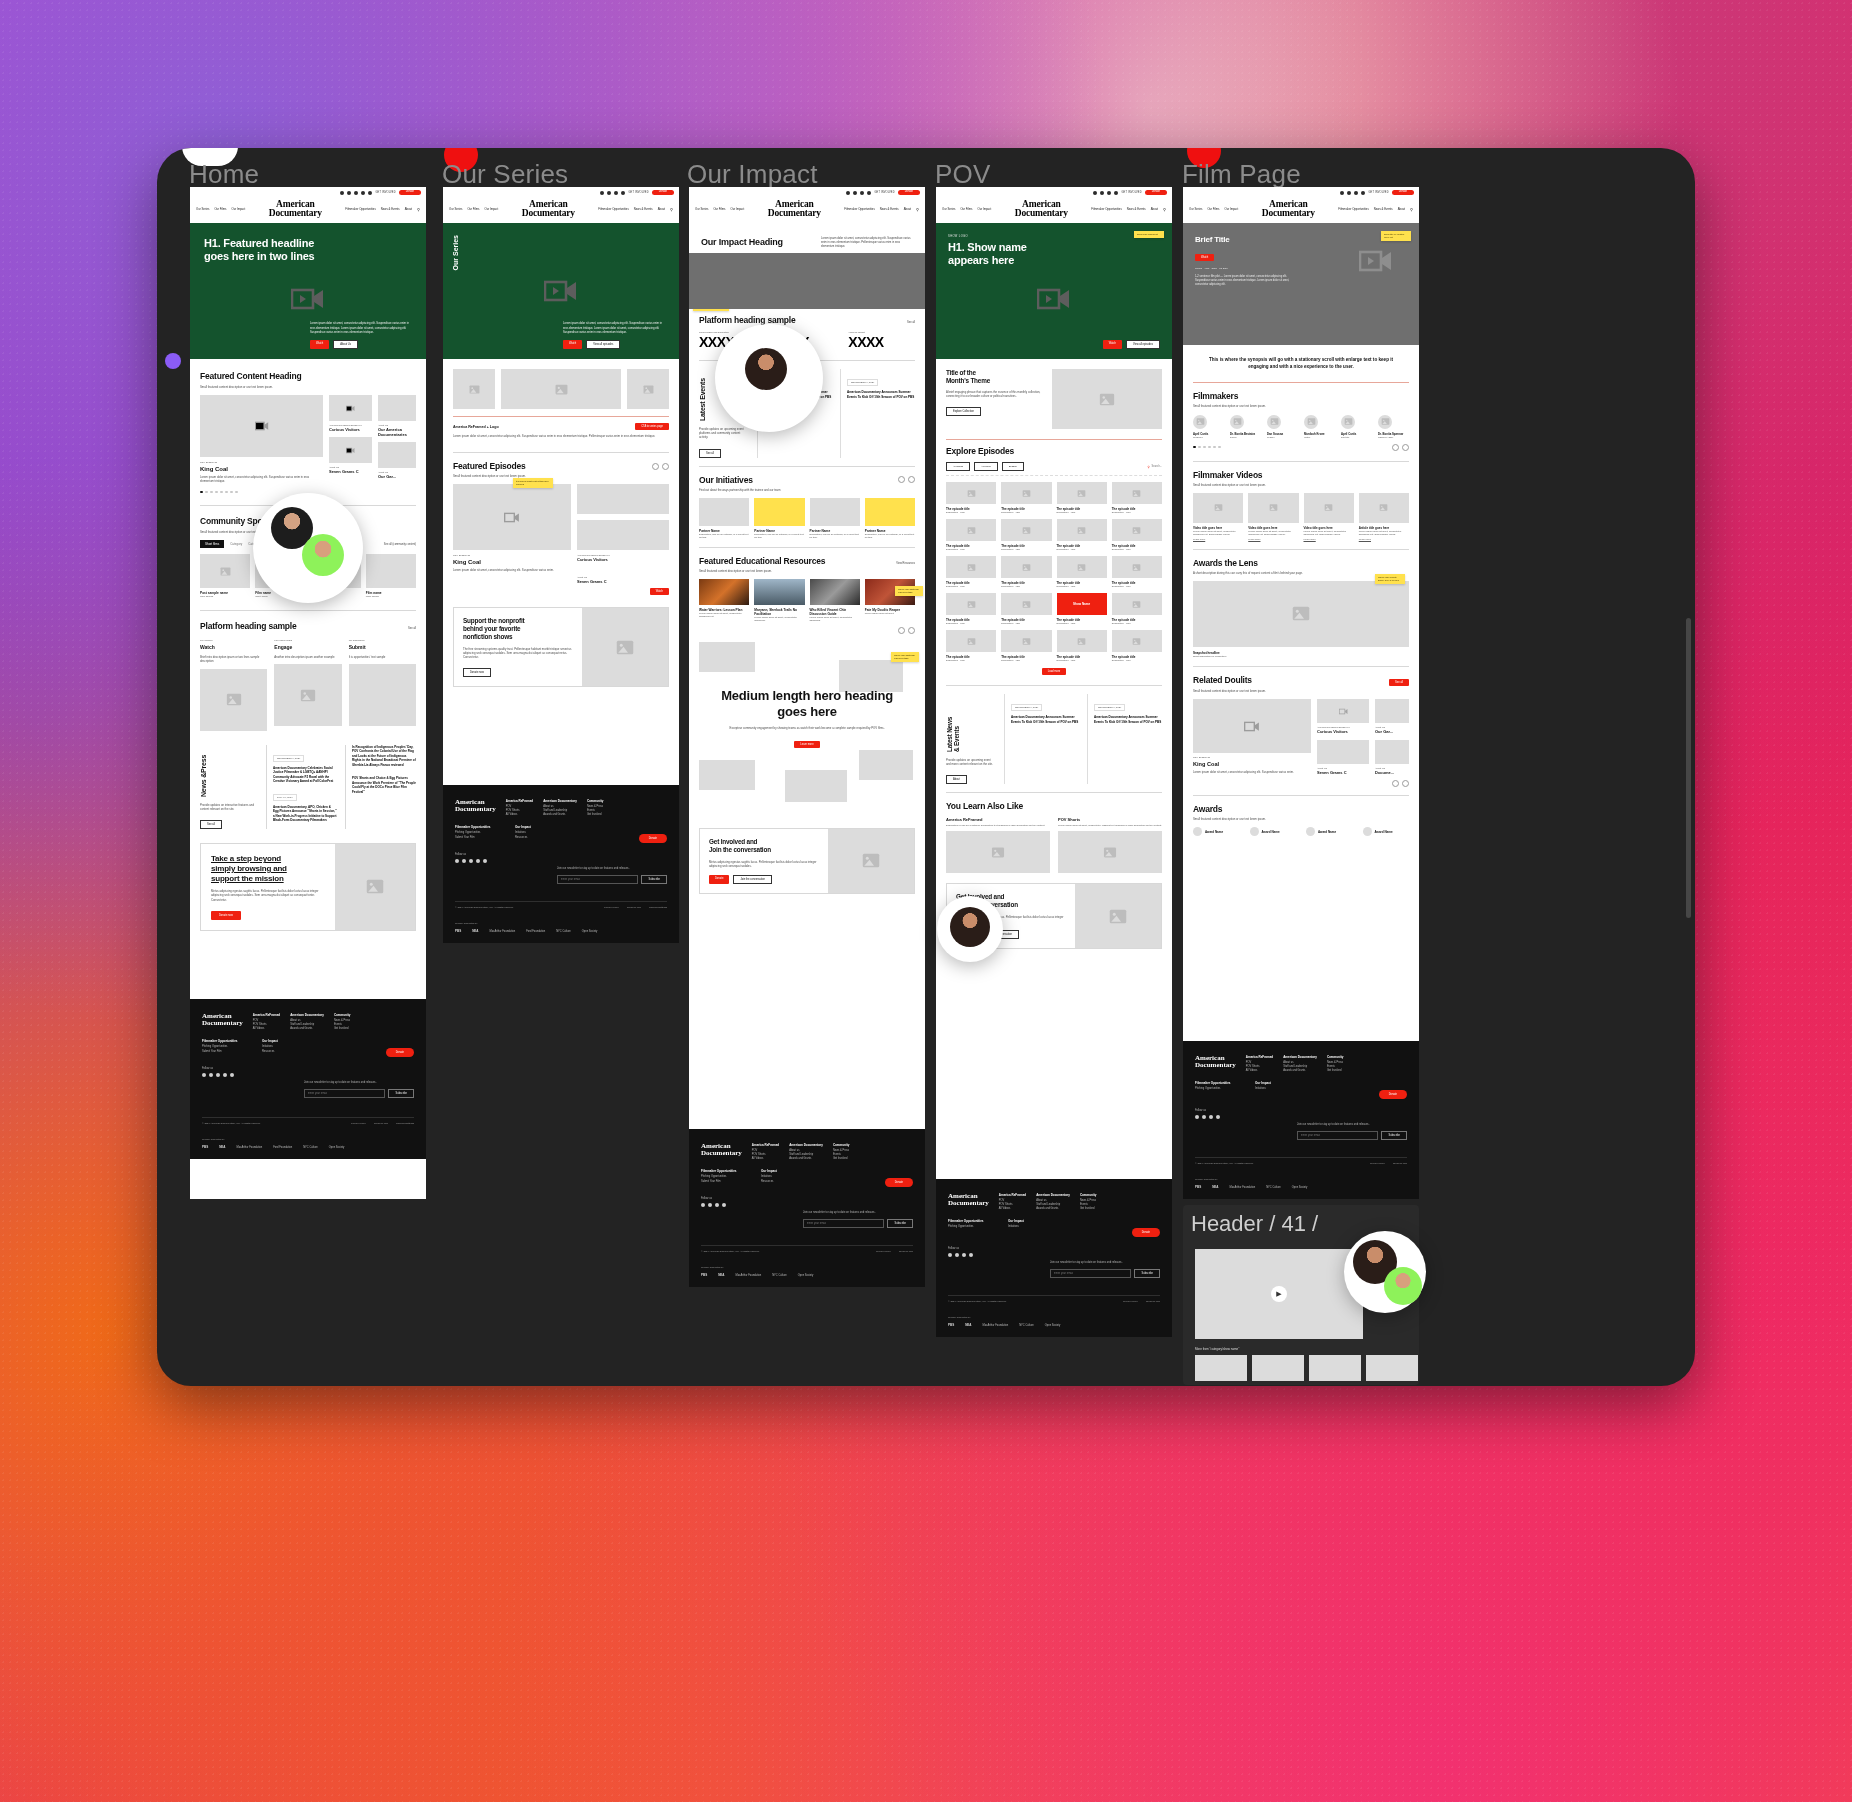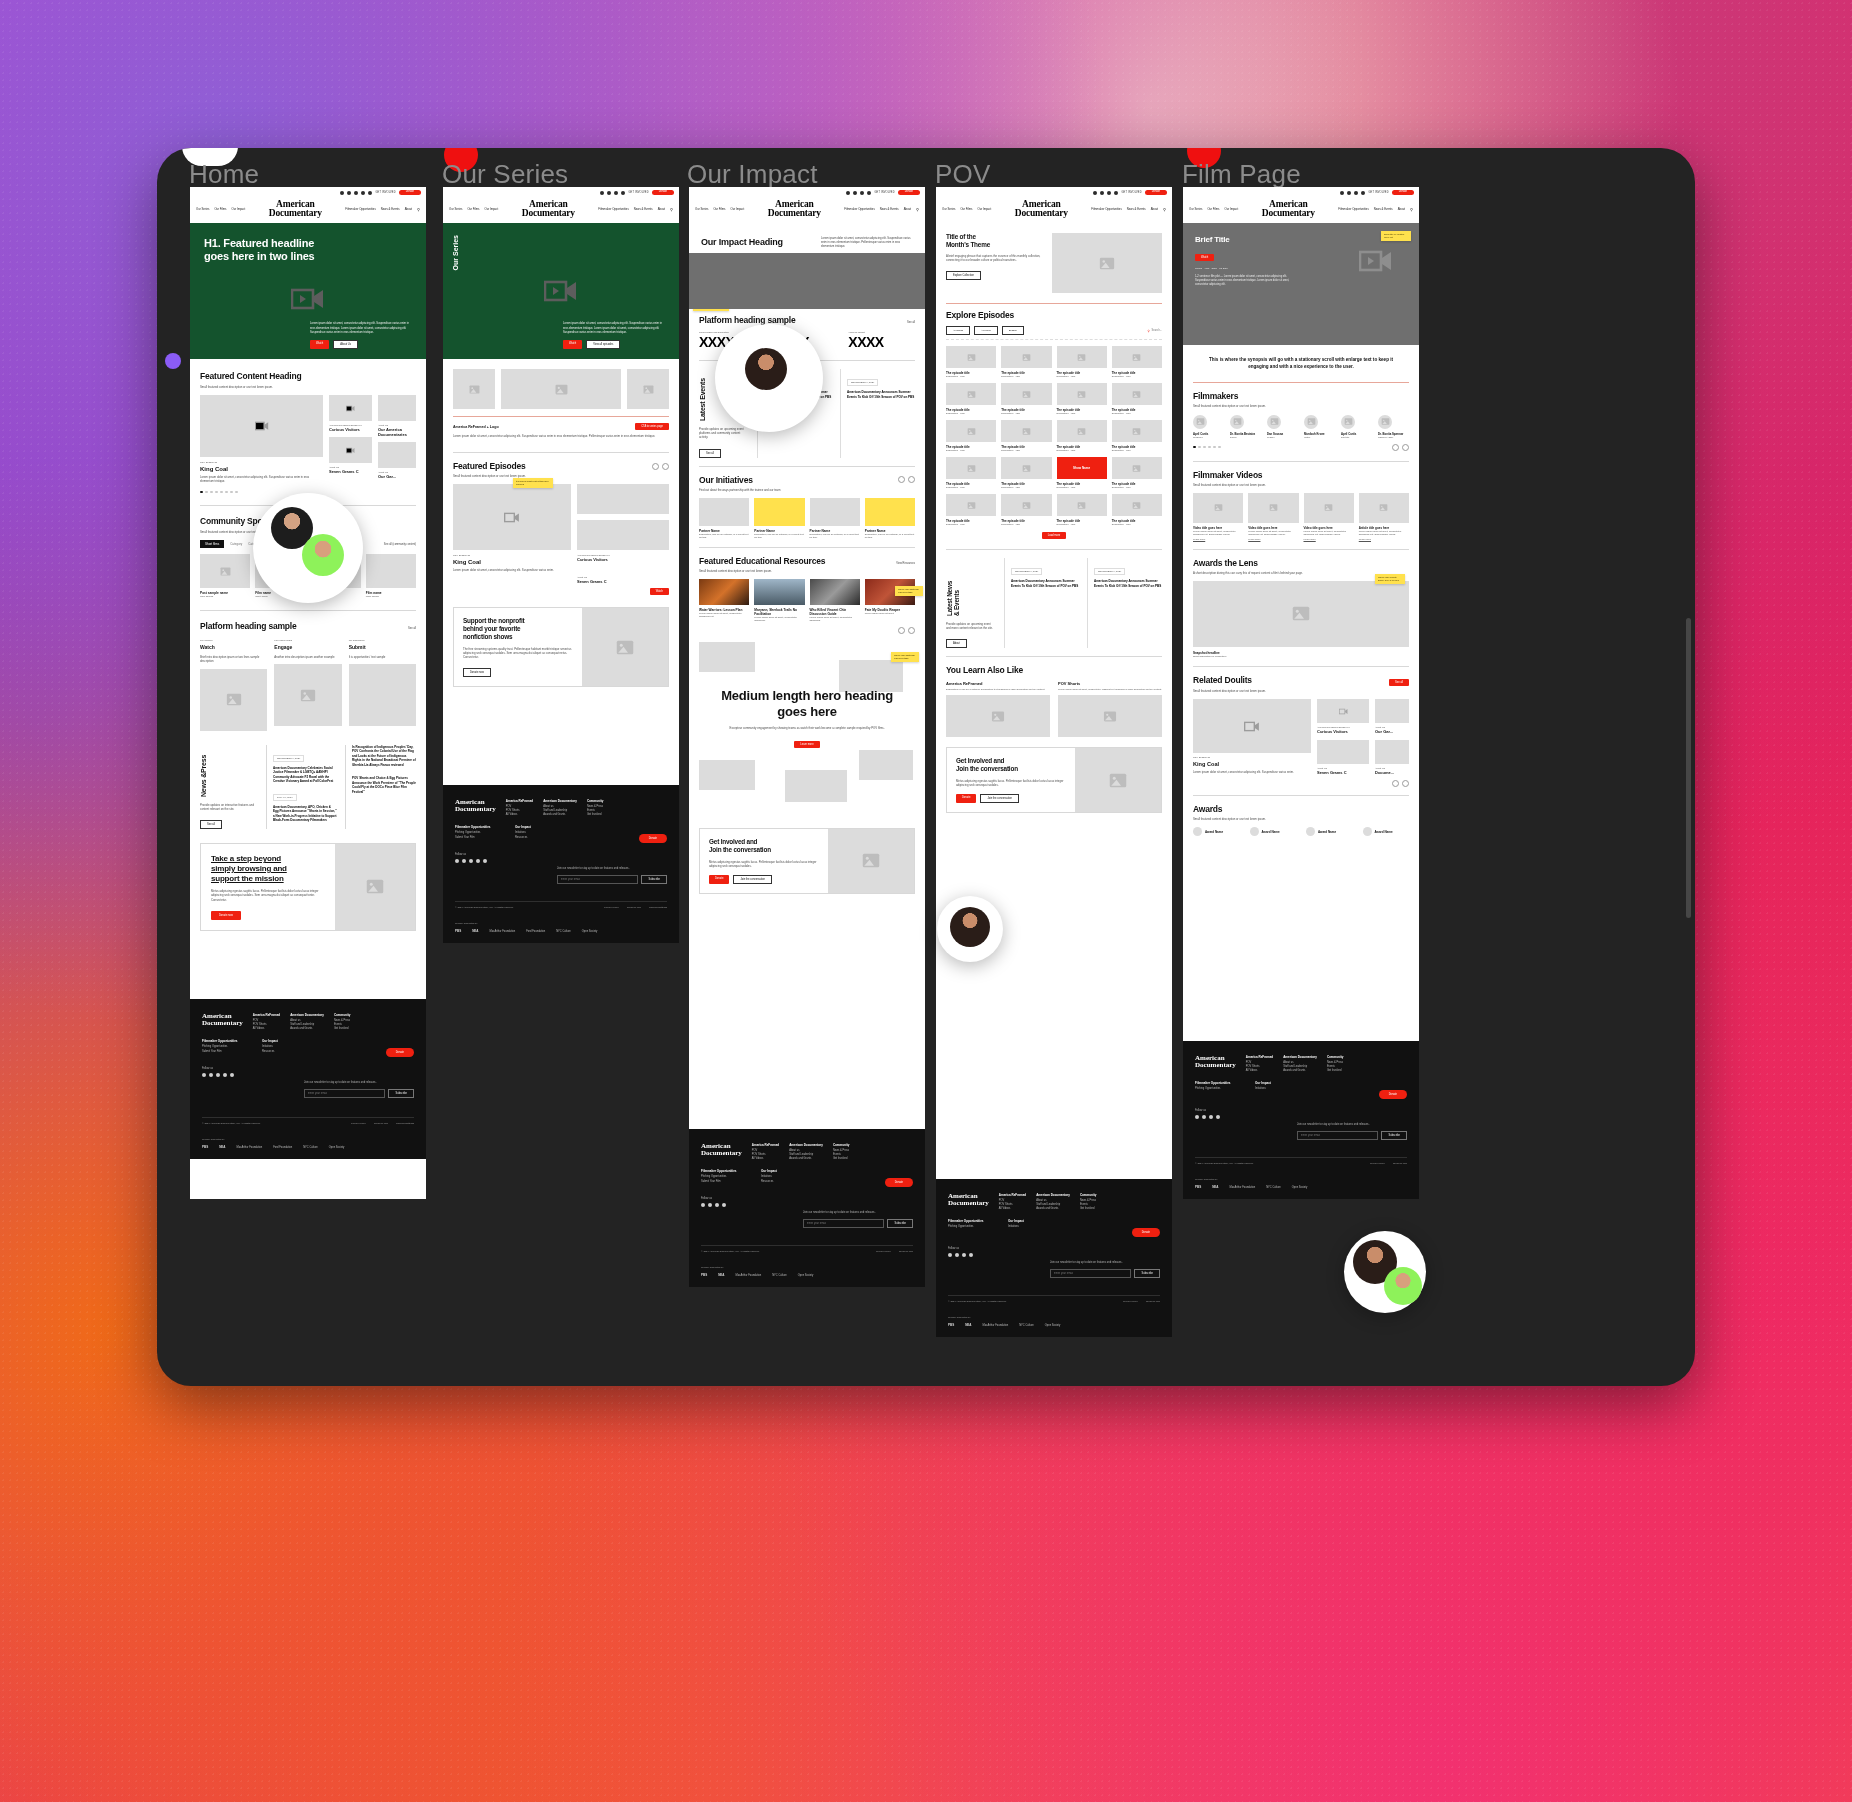--- a/index.html
+++ b/index.html
@@ -974,20 +974,35 @@
           <small>Documentary</small>
         </div>
         <div class="nav-right">
           <span>Filmmaker Opportunities</span>
           <span>News &amp; Events</span>
           <span>About</span>
           <span style="font-size:4px;">⚲</span>
         </div>
       </div>
 
+      <div class="hero" style="height:136px;padding:12px;">
+        <div style="font-size:2.6px;color:#e7e7e7;letter-spacing:.4px;">SHOW LOGO</div>
+        <h1 style="margin-top:3px;white-space:pre-line;">H1. Show name
+appears here</h1>
+        <div class="sticky" style="position:absolute;right:8px;top:8px;width:30px;">Show logo placement</div>
+        <svg style="position:absolute;left:50%;top:56%;transform:translate(-50%,-50%);" width="34" height="24" viewBox="0 0 34 24">
+            <rect x="1" y="3" width="21" height="18" stroke="#5d5d5d" stroke-width="2.6" fill="none"></rect>
+            <path d="M23 9 L32 3 V21 L23 15 Z" fill="#5d5d5d"></path>
+            <path d="M9 8 L15 12 L9 16 Z" fill="#5d5d5d"></path>
+          </svg>
+        <div style="position:absolute;right:12px;bottom:10px;display:flex;gap:4px;">
+          <span class="btn-red">Watch</span>
+          <span class="btn-out">View all episodes</span>
+        </div>
+      </div>
 
       <div style="padding:10px;display:flex;gap:8px;">
         <div style="flex:1;">
           <div class="sec-h" style="font-size:6.4px;line-height:1.22;white-space:pre-line;">Title of the
 Month's Theme</div>
           <div class="sub" style="margin-top:5px;">A brief engaging phrase that captures the essence of this monthly collection, connecting it to our broader culture or political narratives.</div>
           <span class="btn-out" style="margin-top:6px;">Explore Collection</span>
         </div>
         <div class="ph" style="flex:0 0 110px;height:60px;display:flex;align-items:center;justify-content:center;">
           <svg width="16" height="13" viewBox="0 0 24 20">
@@ -1719,20 +1734,36 @@
             <span style="font-size:3px;color:#d8d8d8;font-weight:700;">PBS</span>
             <span style="font-size:3px;color:#d8d8d8;font-weight:700;">NEA</span>
             <span style="font-size:2.6px;color:#bbb;">MacArthur Foundation</span>
             <span style="font-size:2.6px;color:#bbb;">NYC Culture</span>
             <span style="font-size:2.6px;color:#bbb;">Open Society</span>
           </div>
         </div>
       </div>
     </div>
 
+    <div id="bottom-panel" style="left:1026px; top:1057px; width:236px; height:180px;">
+      <div class="bp-title" style="position:absolute;left:8px;top:6px;">Header / 41 /</div>
+      <div style="position:absolute;right:10px;top:34px;color:#bbb;font-size:9px;line-height:1;">✕</div>
+      <div class="ph" style="position:absolute;left:12px;top:44px;width:168px;height:90px;display:flex;align-items:center;justify-content:center;">
+        <span style="width:16px;height:16px;border-radius:50%;background:#fff;display:flex;align-items:center;justify-content:center;color:#333;font-size:7px;">▶</span>
+      </div>
+      <div style="position:absolute;left:12px;top:142px;font-size:3px;color:#ddd;">More from "category/show name"</div>
+      <div style="position:absolute;left:12px;top:150px;display:flex;gap:5px;">
+        <div class="ph" style="width:52px;height:26px;"></div>
+        <div class="ph" style="width:52px;height:26px;"></div>
+        <div class="ph" style="width:52px;height:26px;"></div>
+        <div class="ph" style="width:52px;height:26px;"></div>
+      </div>
+      <div class="red-dot" style="right:22px;top:52px;width:10px;height:10px;"></div>
+      <div class="red-dot" style="right:22px;top:66px;width:10px;height:10px;"></div>
+    </div>
 
     <div class="bubble" style="left:558px; top:176px; width:108px; height:108px;">
       <div class="ava i1" style="left:30px; top:24px; width:42px; height:42px;"></div>
       <div class="crescent" style="left:46px; top:22px; width:46px; height:46px; background:#bdbdbd; z-index:-1;"></div>
     </div>
 
     <div class="bubble" style="left:96px; top:345px; width:110px; height:110px;">
       <div class="ava i3" style="left:18px; top:14px; width:42px; height:42px;"></div>
       <div class="ava i2" style="left:49px; top:41px; width:42px; height:42px;"></div>
     </div>

